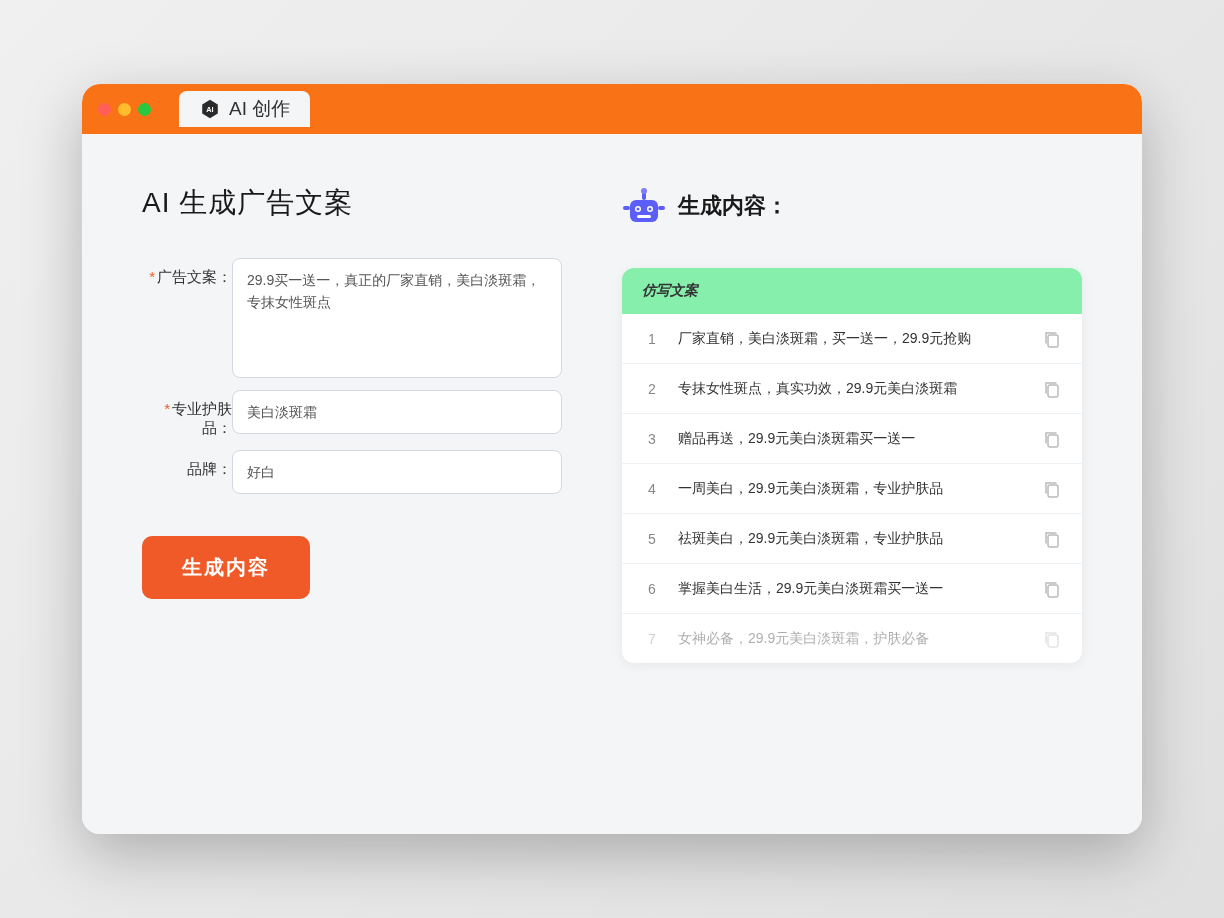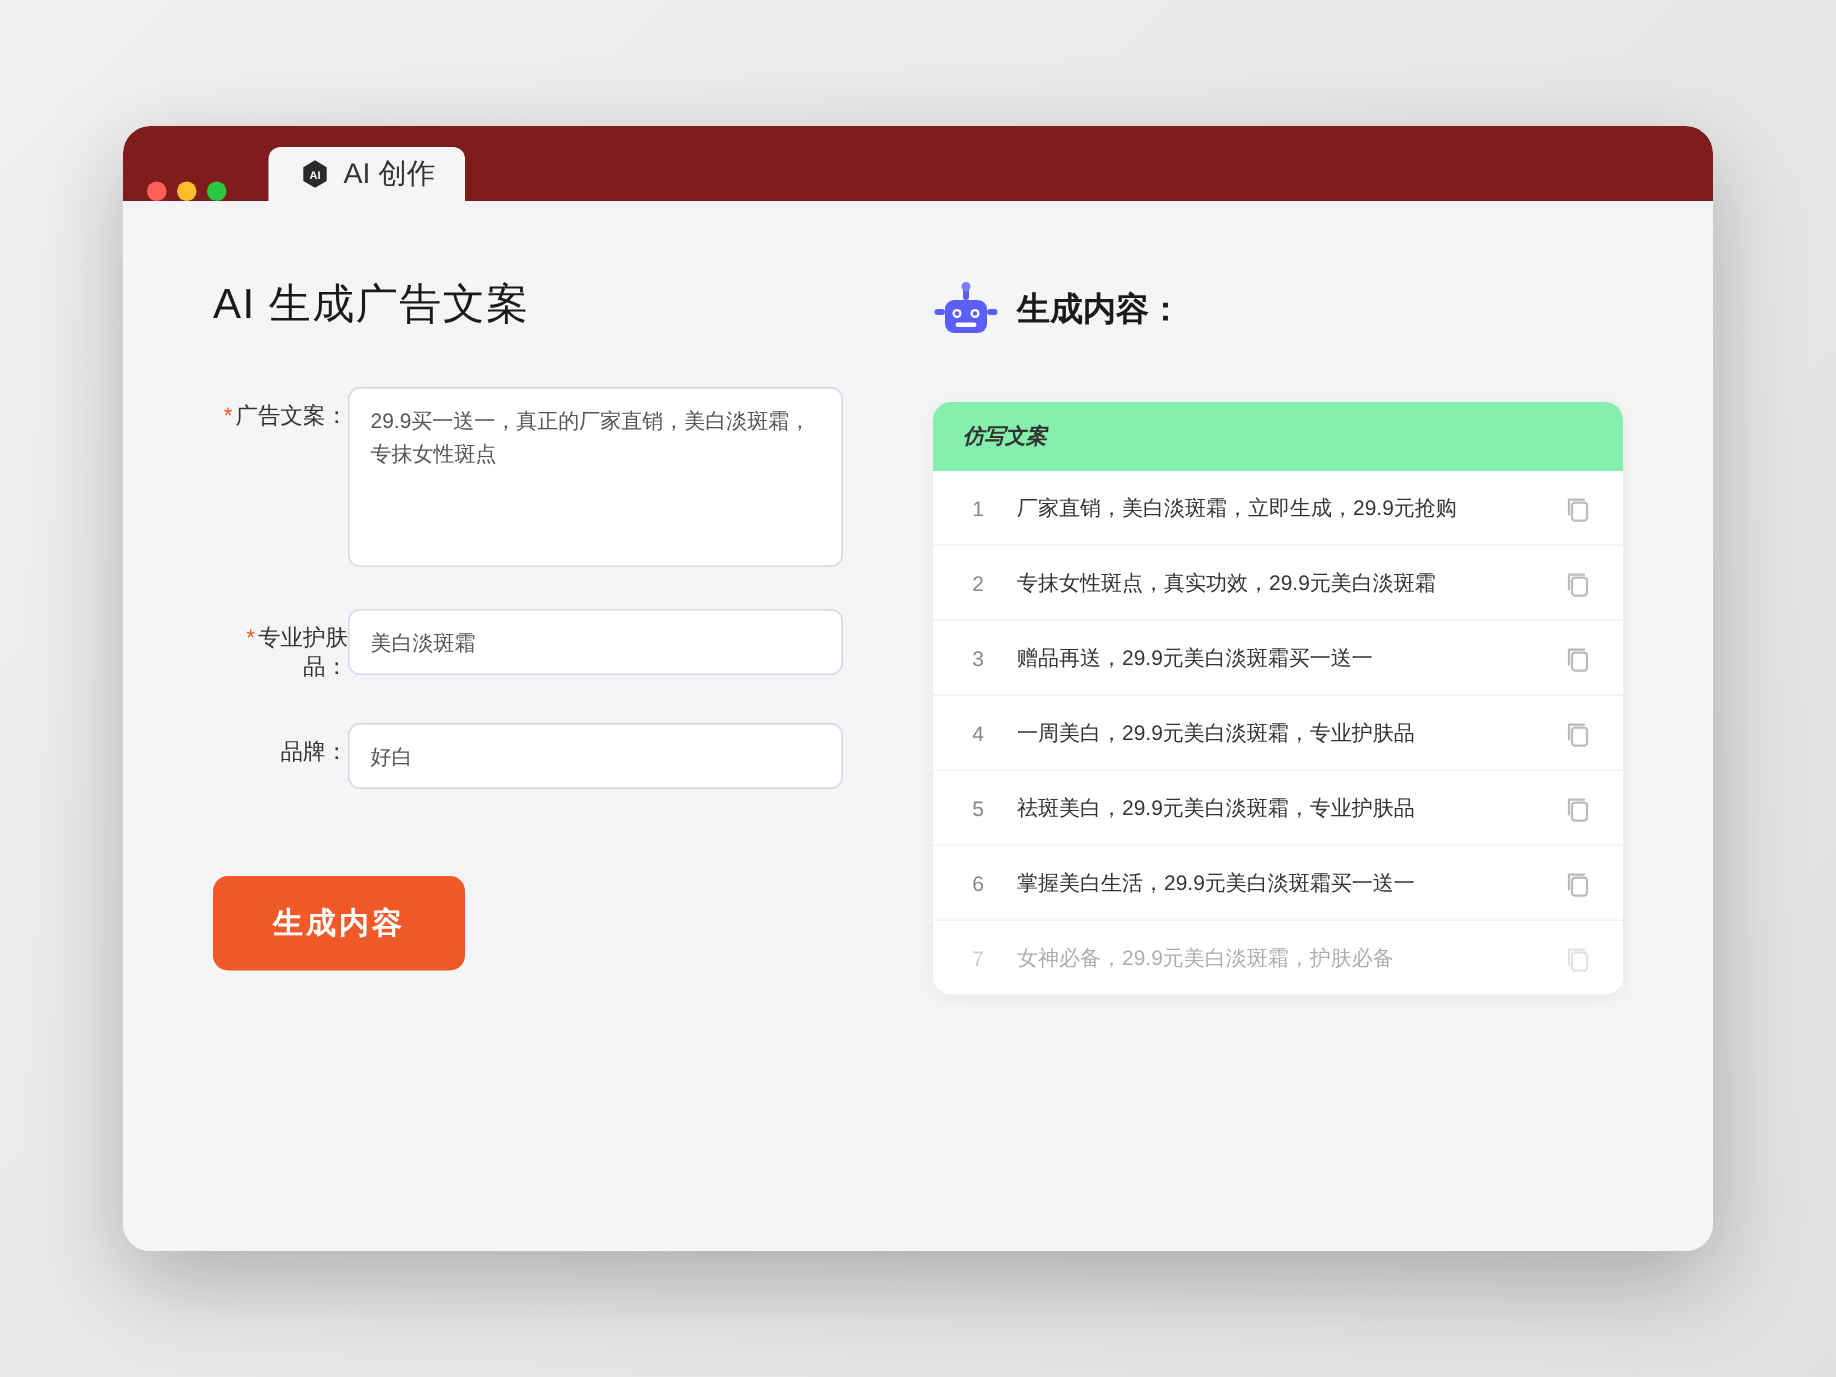--- a/index.html
+++ b/index.html
@@ -20,24 +20,24 @@
       height: 750px;
       background: #f4f5f7;
       border-radius: 18px;
       box-shadow: 0 20px 60px rgba(0,0,0,0.25);
       overflow: hidden;
       display: flex;
       flex-direction: column;
     }
 
     .titlebar {
-      background: #7f1d1d;
+      background: #f97316;
       height: 50px;
       display: flex;
-      align-items: flex-end;
+      align-items: center;
       padding: 0 16px;
       gap: 12px;
       border-radius: 18px 18px 0 0;
       flex-shrink: 0;
     }
 
     .traffic-lights {
       display: flex;
       gap: 7px;
       align-items: center;
@@ -95,21 +95,21 @@
       font-size: 28px;
       font-weight: 400;
       color: #1a1a1a;
       margin-bottom: 36px;
       letter-spacing: 1px;
     }
 
     .form-group {
       display: flex;
       align-items: flex-start;
-      margin-bottom: 28px;
+      margin-bottom: 12px;
     }
 
     .form-label {
       font-size: 15px;
       color: #333;
       width: 90px;
       padding-top: 10px;
       text-align: right;
       flex-shrink: 0;
     }
@@ -310,21 +310,21 @@
           </svg>
         </div>
         <h2 class="result-title">生成内容：</h2>
       </div>
 
       <div class="result-table">
         <div class="table-header">仿写文案</div>
         <div id="table-body">
             <div class="table-row">
               <span class="row-num">1</span>
-              <span class="row-text">厂家直销，美白淡斑霜，立即生成，29.9元抢购</span>
+              <span class="row-text">厂家直销，美白淡斑霜，买一送一，29.9元抢购</span>
               <span class="copy-icon">
                 <svg width="18" height="18" viewBox="0 0 18 18" fill="none">
       <rect x="5" y="5" width="10" height="12" rx="2" stroke="#bbb" stroke-width="1.5"></rect>
       <path d="M3 13V3h10" stroke="#bbb" stroke-width="1.5" stroke-linecap="round"></path>
     </svg>
               </span>
             </div>
             <div class="table-row">
               <span class="row-num">2</span>
               <span class="row-text">专抹女性斑点，真实功效，29.9元美白淡斑霜</span>

